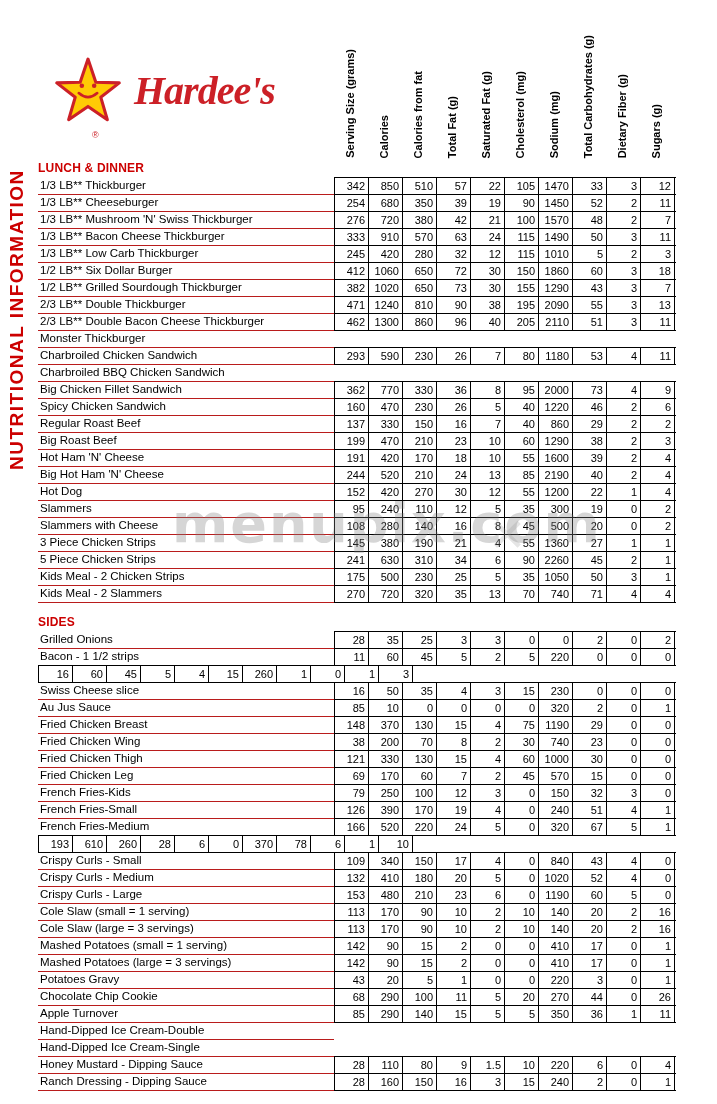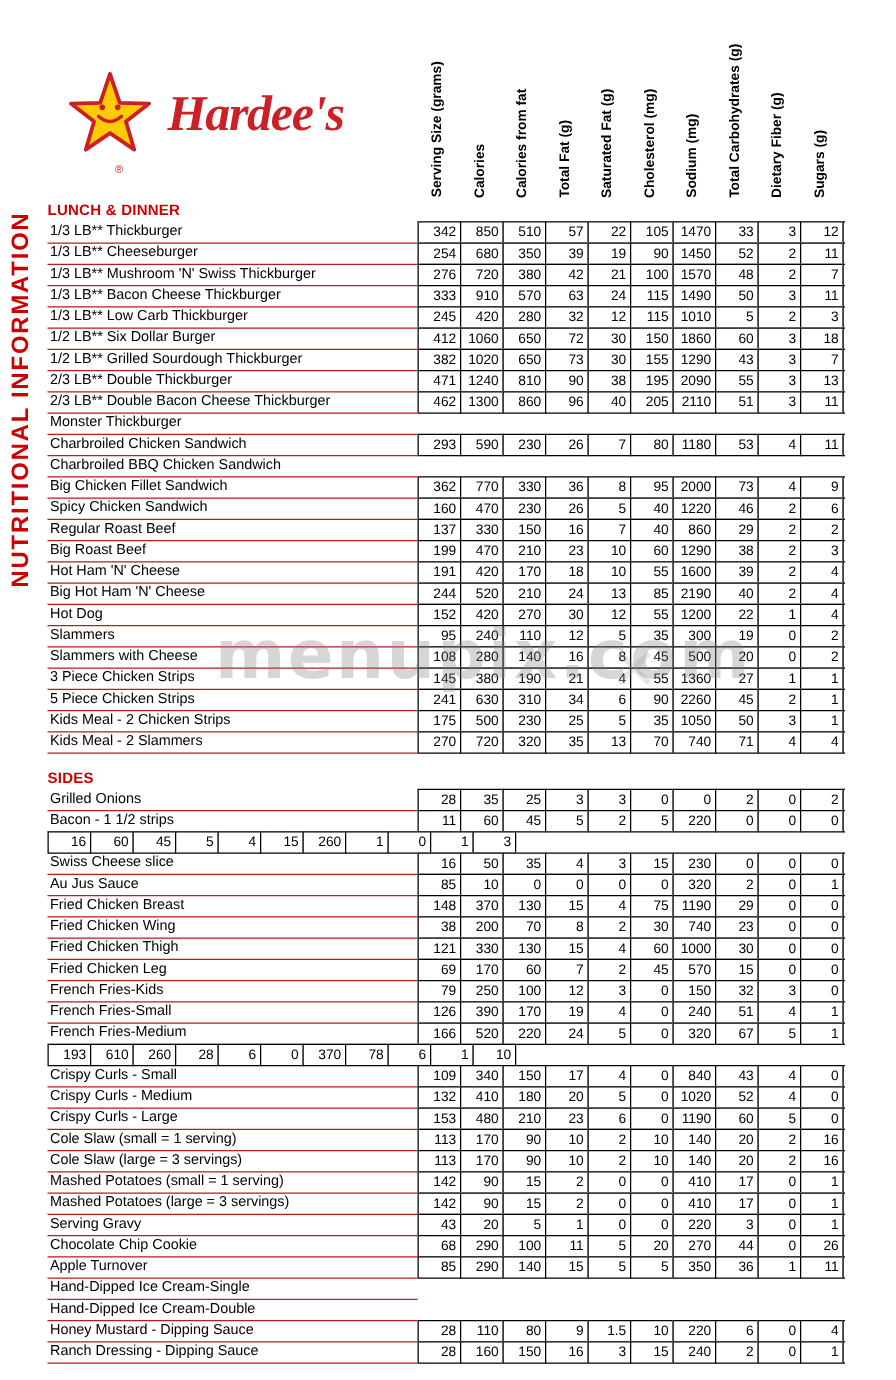--- a/index.html
+++ b/index.html
@@ -731,21 +731,21 @@
             <div class="cell">2</div>
             <div class="cell">0</div>
             <div class="cell">0</div>
             <div class="cell">410</div>
             <div class="cell">17</div>
             <div class="cell">0</div>
             <div class="cell">1</div>
             <div class="cell">1</div>
           </div>
           <div class="row">
-            <div class="row-label">Serving Gravy</div>
+            <div class="row-label">Potatoes Gravy</div>
             <div class="cell">43</div>
             <div class="cell">20</div>
             <div class="cell">5</div>
             <div class="cell">1</div>
             <div class="cell">0</div>
             <div class="cell">0</div>
             <div class="cell">220</div>
             <div class="cell">3</div>
             <div class="cell">0</div>
             <div class="cell">1</div>
@@ -773,24 +773,24 @@
             <div class="cell">15</div>
             <div class="cell">5</div>
             <div class="cell">5</div>
             <div class="cell">350</div>
             <div class="cell">36</div>
             <div class="cell">1</div>
             <div class="cell">11</div>
             <div class="cell">2</div>
           </div>
           <div class="row">
+            <div class="row-label">Hand-Dipped Ice Cream-Double</div>
+          </div>
+          <div class="row">
             <div class="row-label">Hand-Dipped Ice Cream-Single</div>
-          </div>
-          <div class="row">
-            <div class="row-label">Hand-Dipped Ice Cream-Double</div>
           </div>
           <div class="row">
             <div class="row-label">Honey Mustard - Dipping Sauce</div>
             <div class="cell">28</div>
             <div class="cell">110</div>
             <div class="cell">80</div>
             <div class="cell">9</div>
             <div class="cell">1.5</div>
             <div class="cell">10</div>
             <div class="cell">220</div>

